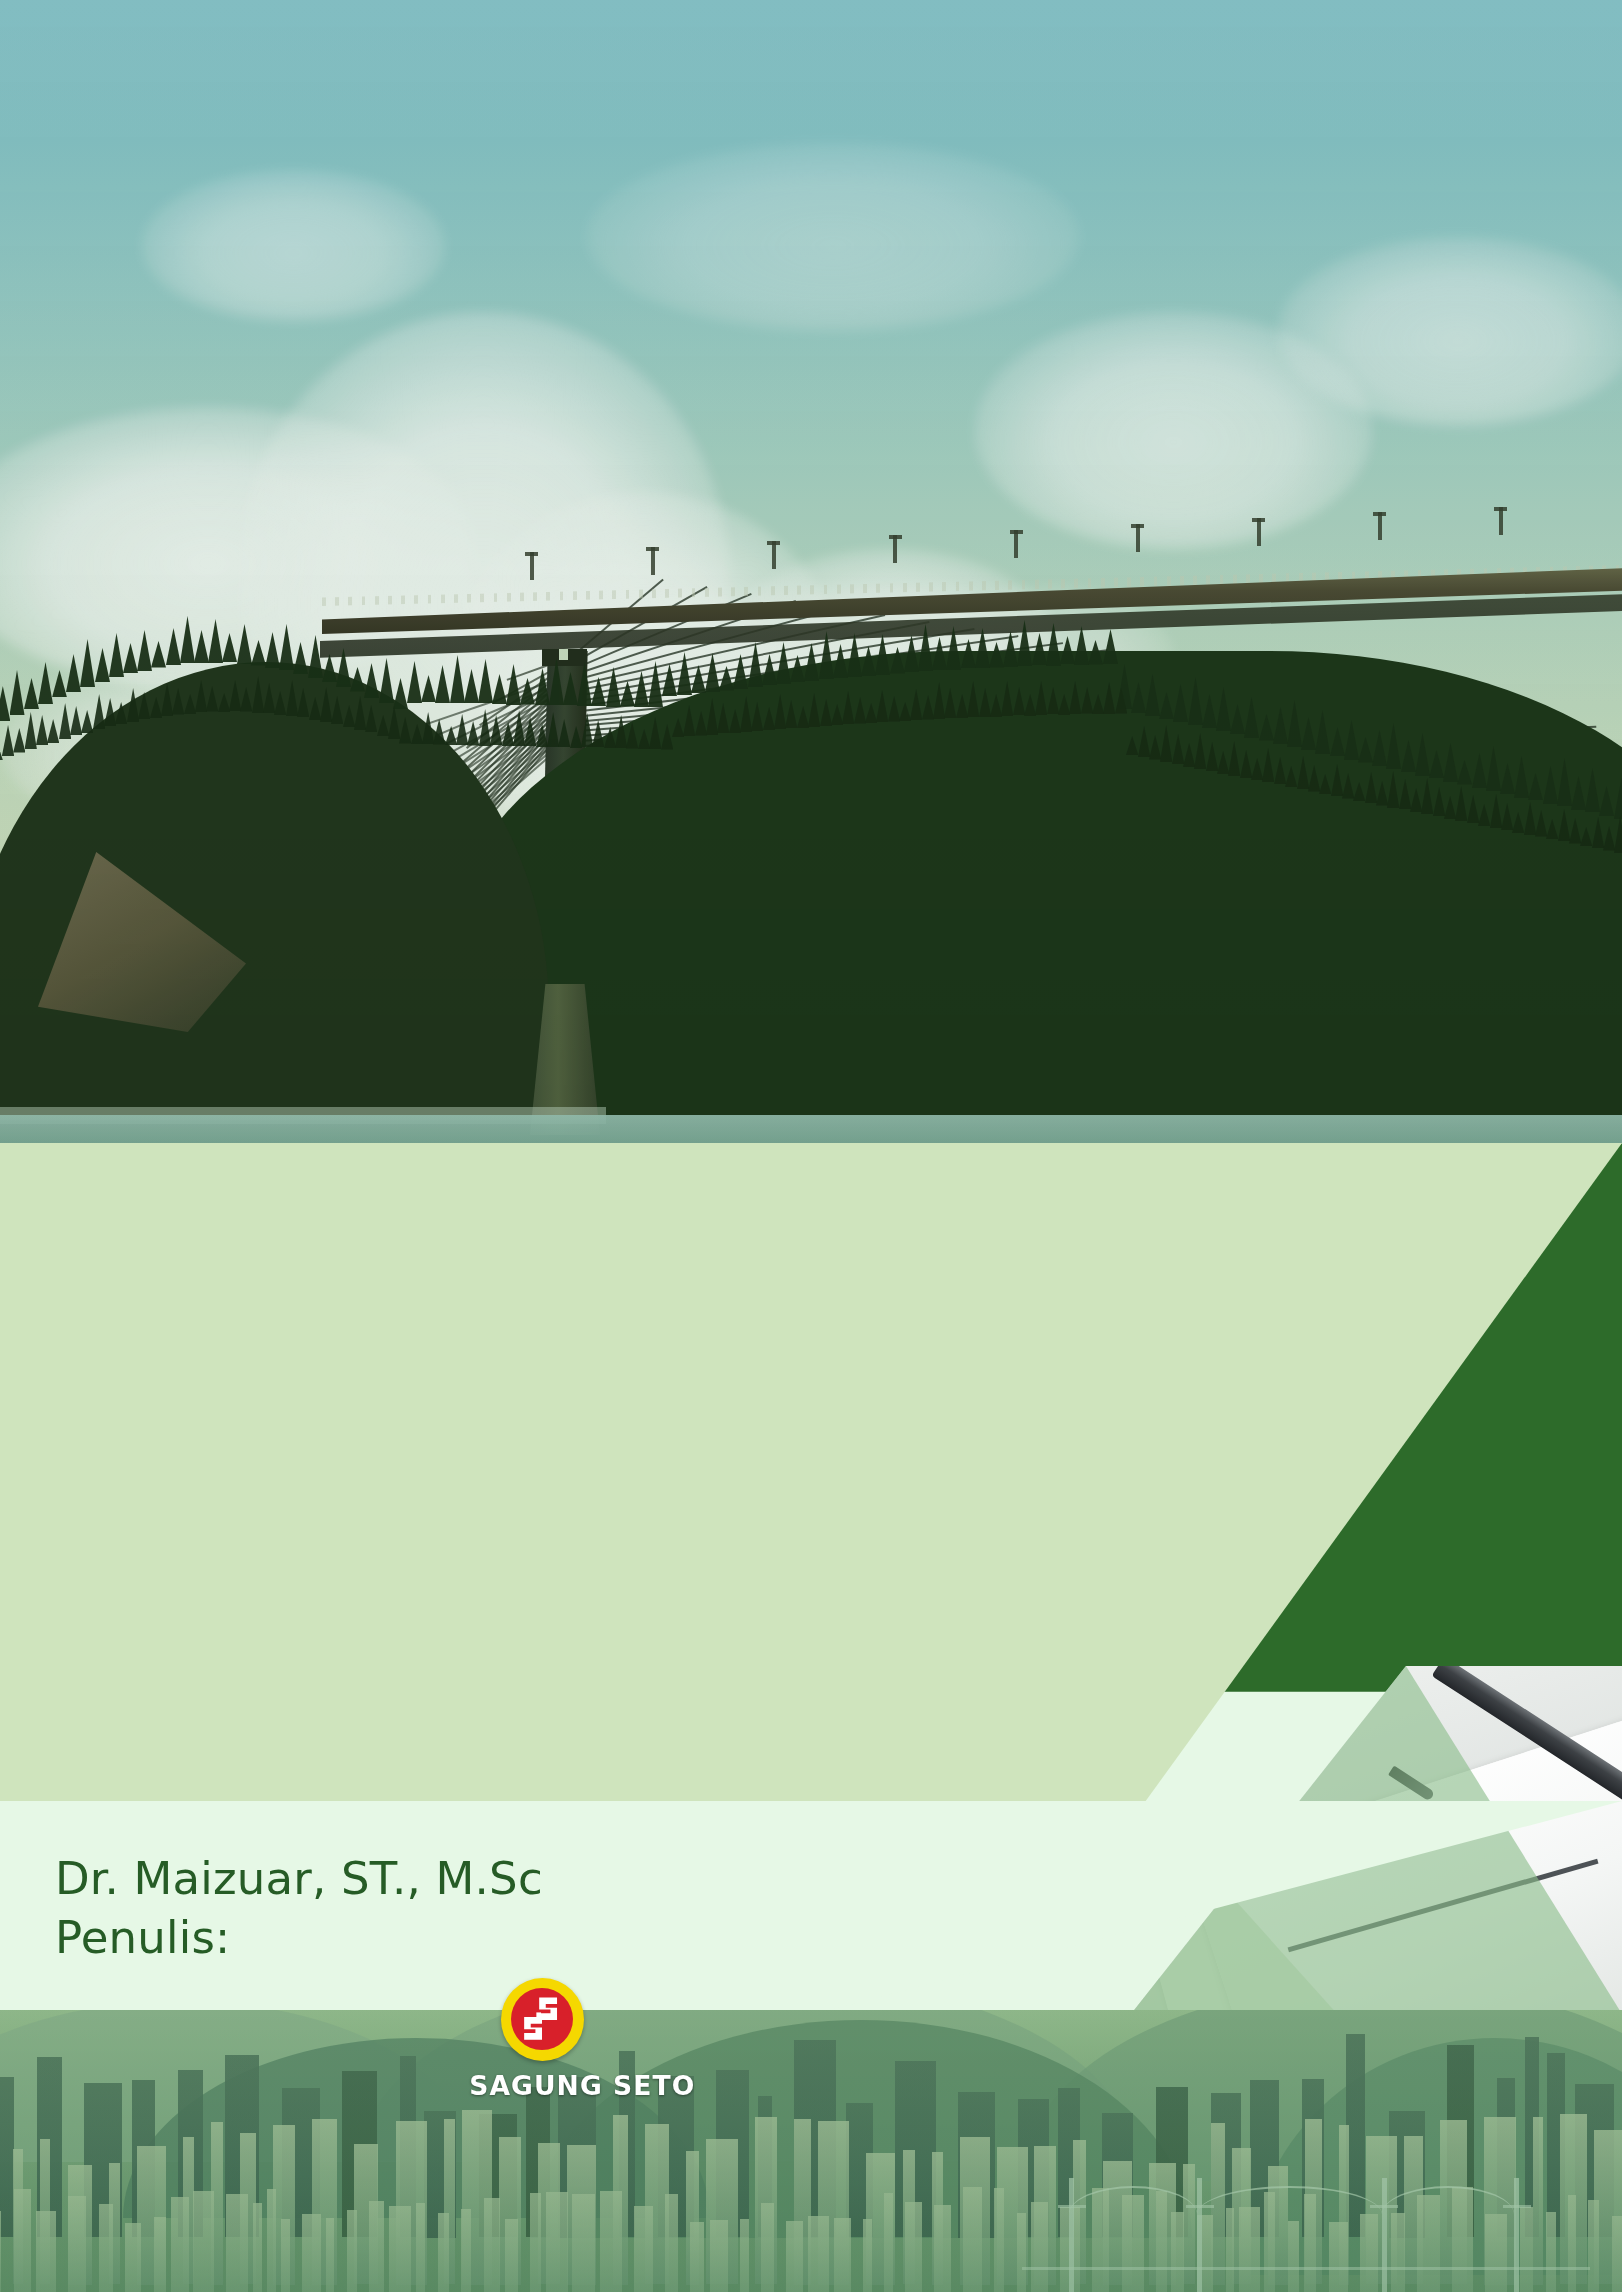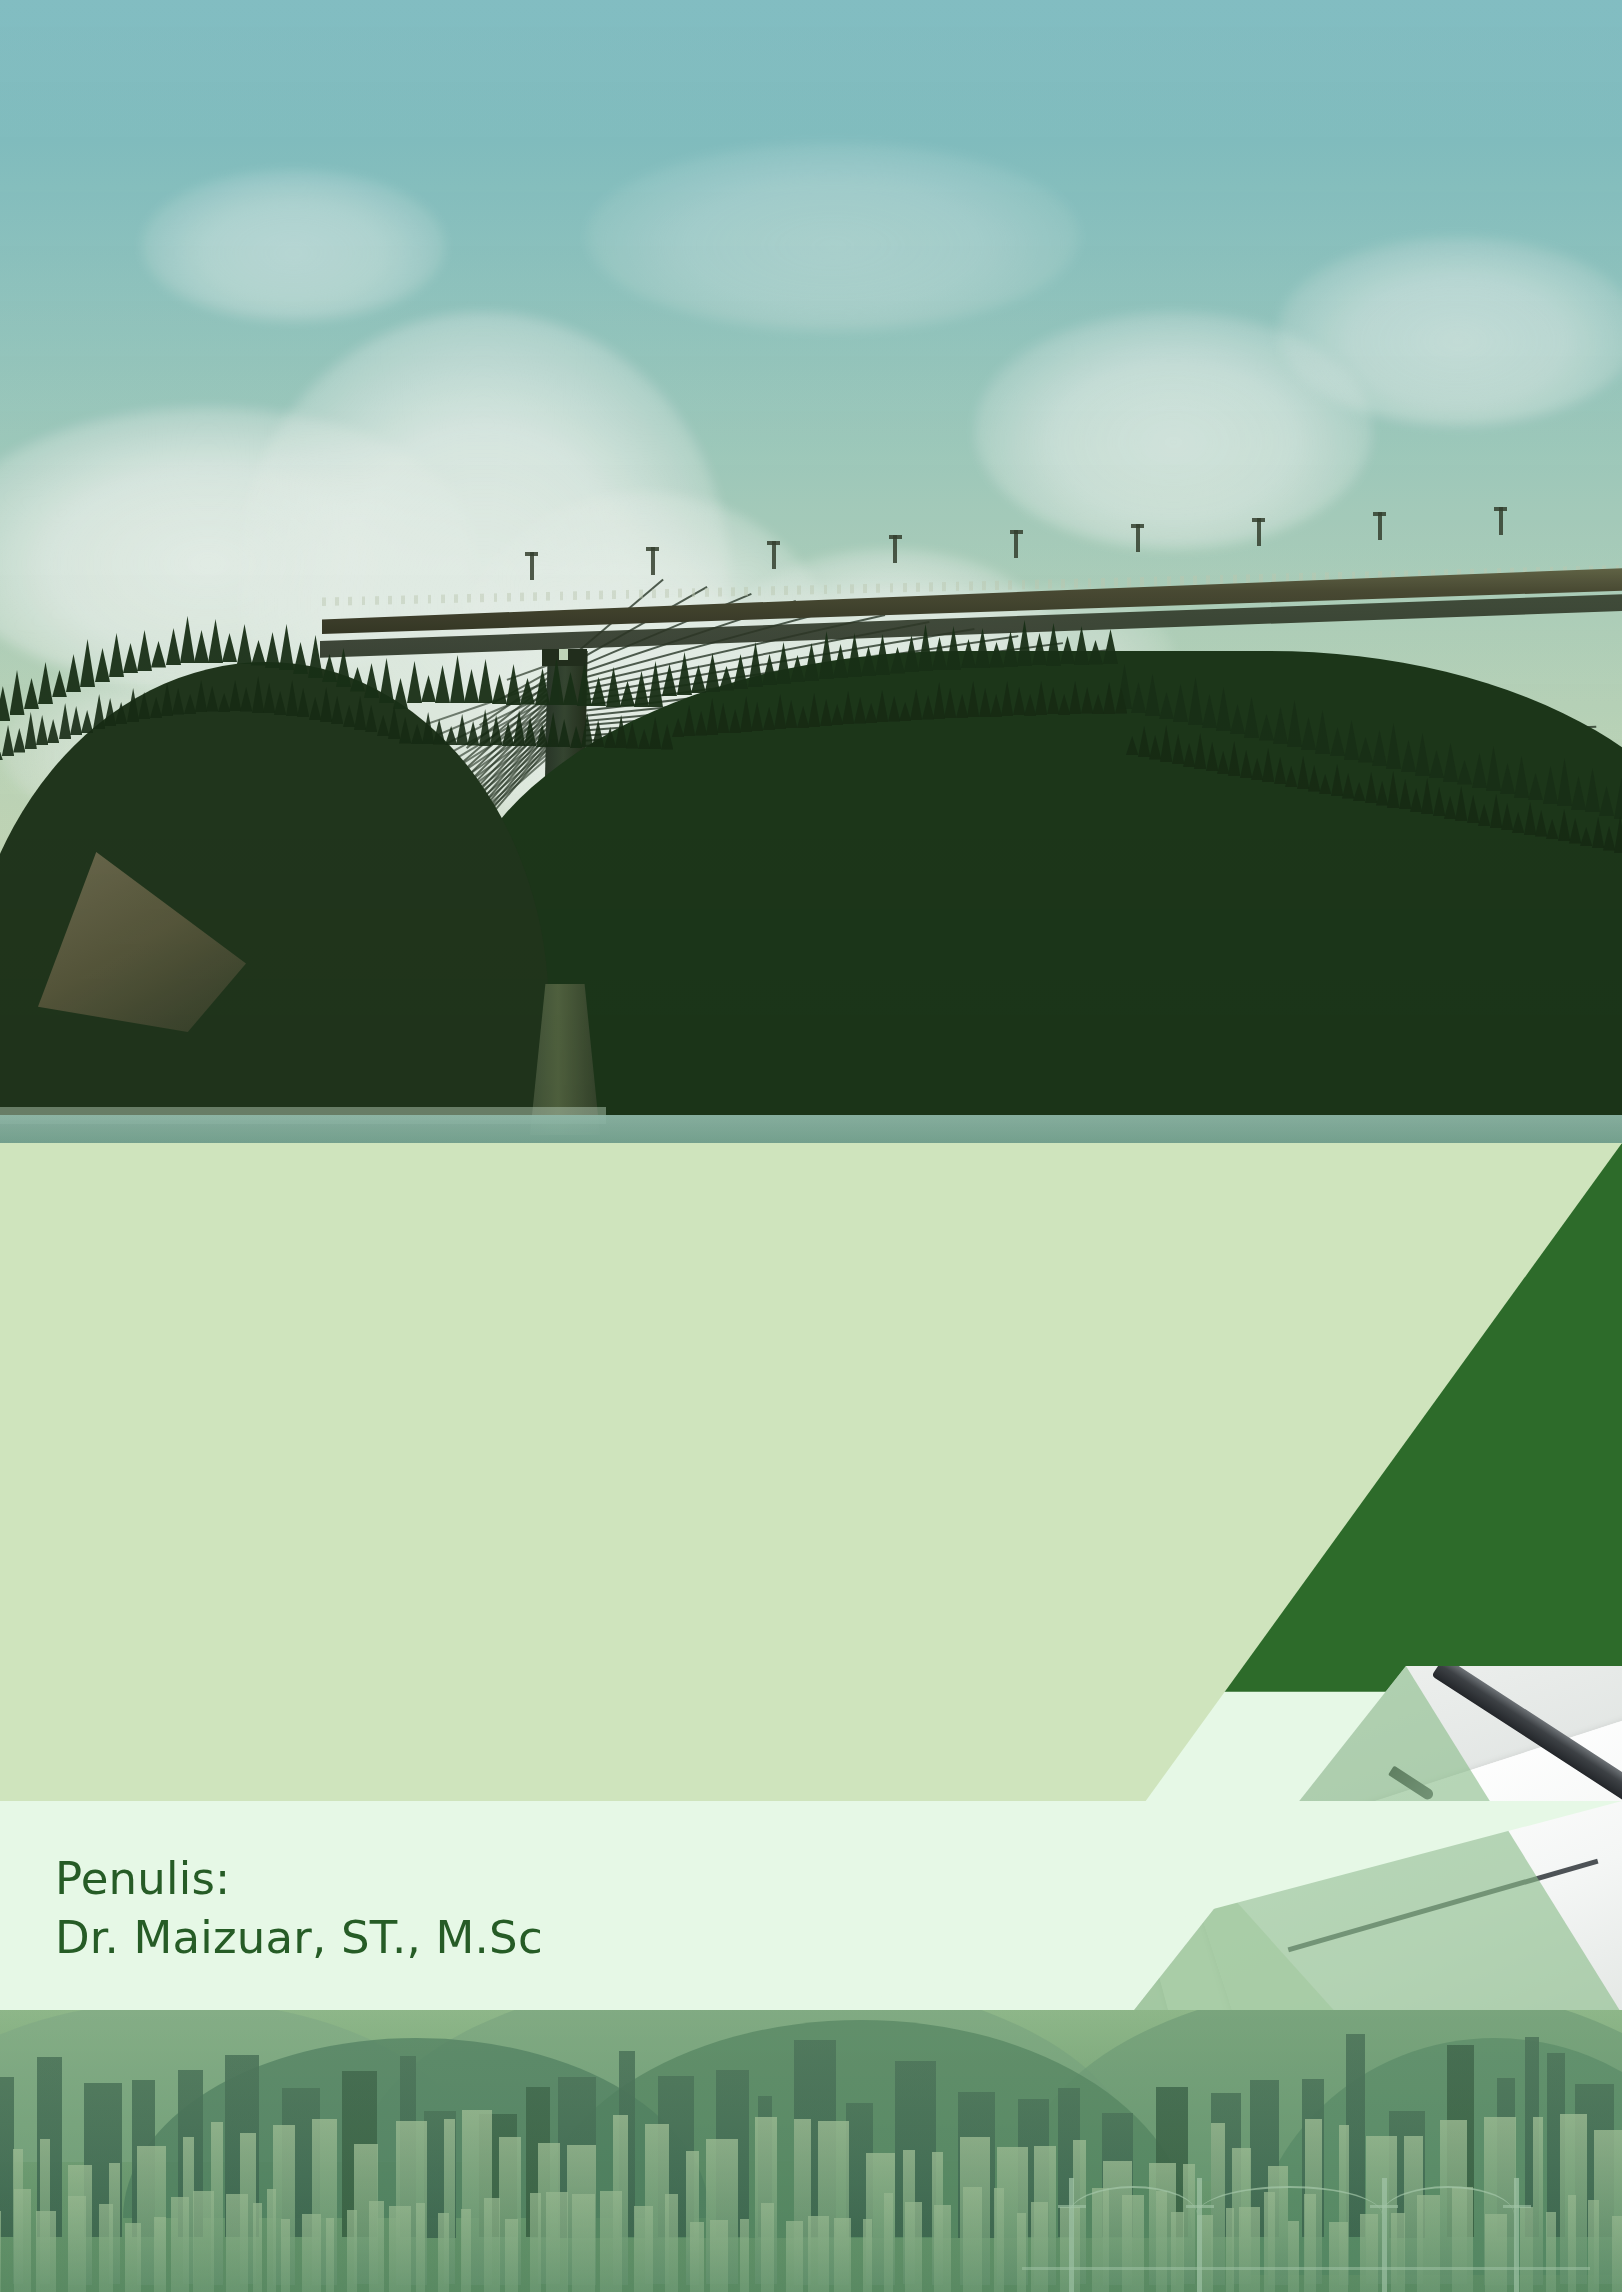--- a/index.html
+++ b/index.html
@@ -745,22 +745,22 @@
     <div class="pen-tip"></div>
     <div class="pen-green-overlay"></div>
     <div class="pen-green-overlay2"></div>
   </div>
 
   <div class="title-panel"></div>
 
 
   <div class="author-band"></div>
   <div class="author-block">
+    <div class="author-line">Dr. Maizuar, ST., M.Sc</div>
     <div class="author-line">Penulis:</div>
-    <div class="author-line">Dr. Maizuar, ST., M.Sc</div>
   </div>
 
   <div class="city-photo">
     <div class="mountain m1"></div>
     <div class="mountain m2"></div>
     <div class="mountain m4"></div>
     <div class="mountain m6"></div>
     <div class="mountain m3"></div>
     <div class="mountain m5"></div>
     <div id="skyline">
@@ -922,15 +922,32 @@
         <div class="sus-tower" style="left: 1514px; top: 168px; width: 4.7px; height: 114px;"></div>
         <div style="position: absolute; left: 1503px; top: 195px; width: 28px; height: 2.8px; background: rgba(205, 226, 206, 0.6);"></div>
         <div class="sus-cable" style="left: 1069px; top: 176px; width: 128px;"></div>
         <div class="sus-cable" style="left: 1197px; top: 176px; width: 185px;"></div>
         <div class="sus-cable" style="left: 1382px; top: 176px; width: 132px;"></div>
         <div style="position: absolute; left: 1022px; top: 257px; width: 568px; height: 2.8px; background: rgba(205, 226, 206, 0.55);"></div>
       </div>
     <div class="city-tint"></div>
   </div>
 
+  <div class="logo">
+    <div class="logo-mark">
+      <div class="logo-inner">
+        <svg class="logo-ss" viewBox="0 0 66 66">
+          <g fill="#ffffff">
+
+            <path d="M30 10 H49 V17 H37 V21 H49 V34 H30 V27 H42 V23 H30 Z"></path>
+
+            <path d="M14 31 H33 V38 H21 V42 H33 V55 H14 V48 H26 V44 H14 Z"></path>
+
+            <rect x="27" y="26" width="5" height="5"></rect>
+          </g>
+        </svg>
+      </div>
+    </div>
+    <div class="logo-text">SAGUNG SETO</div>
+  </div>
 
 </div>
 
 
 </body></html>

